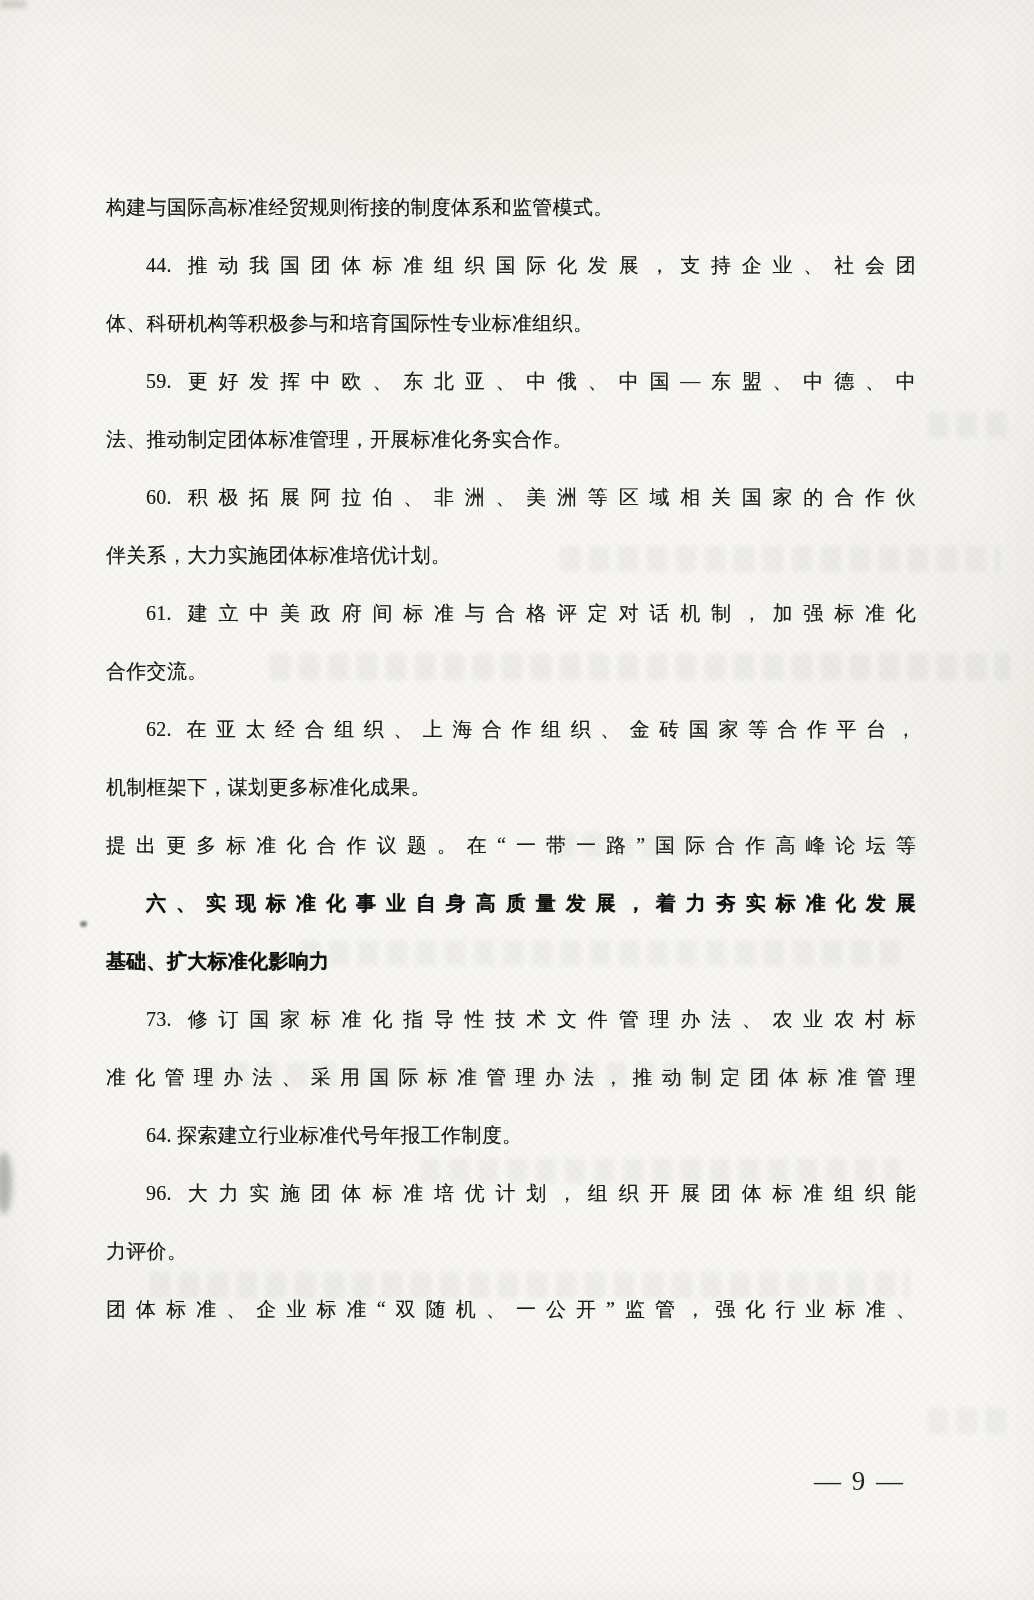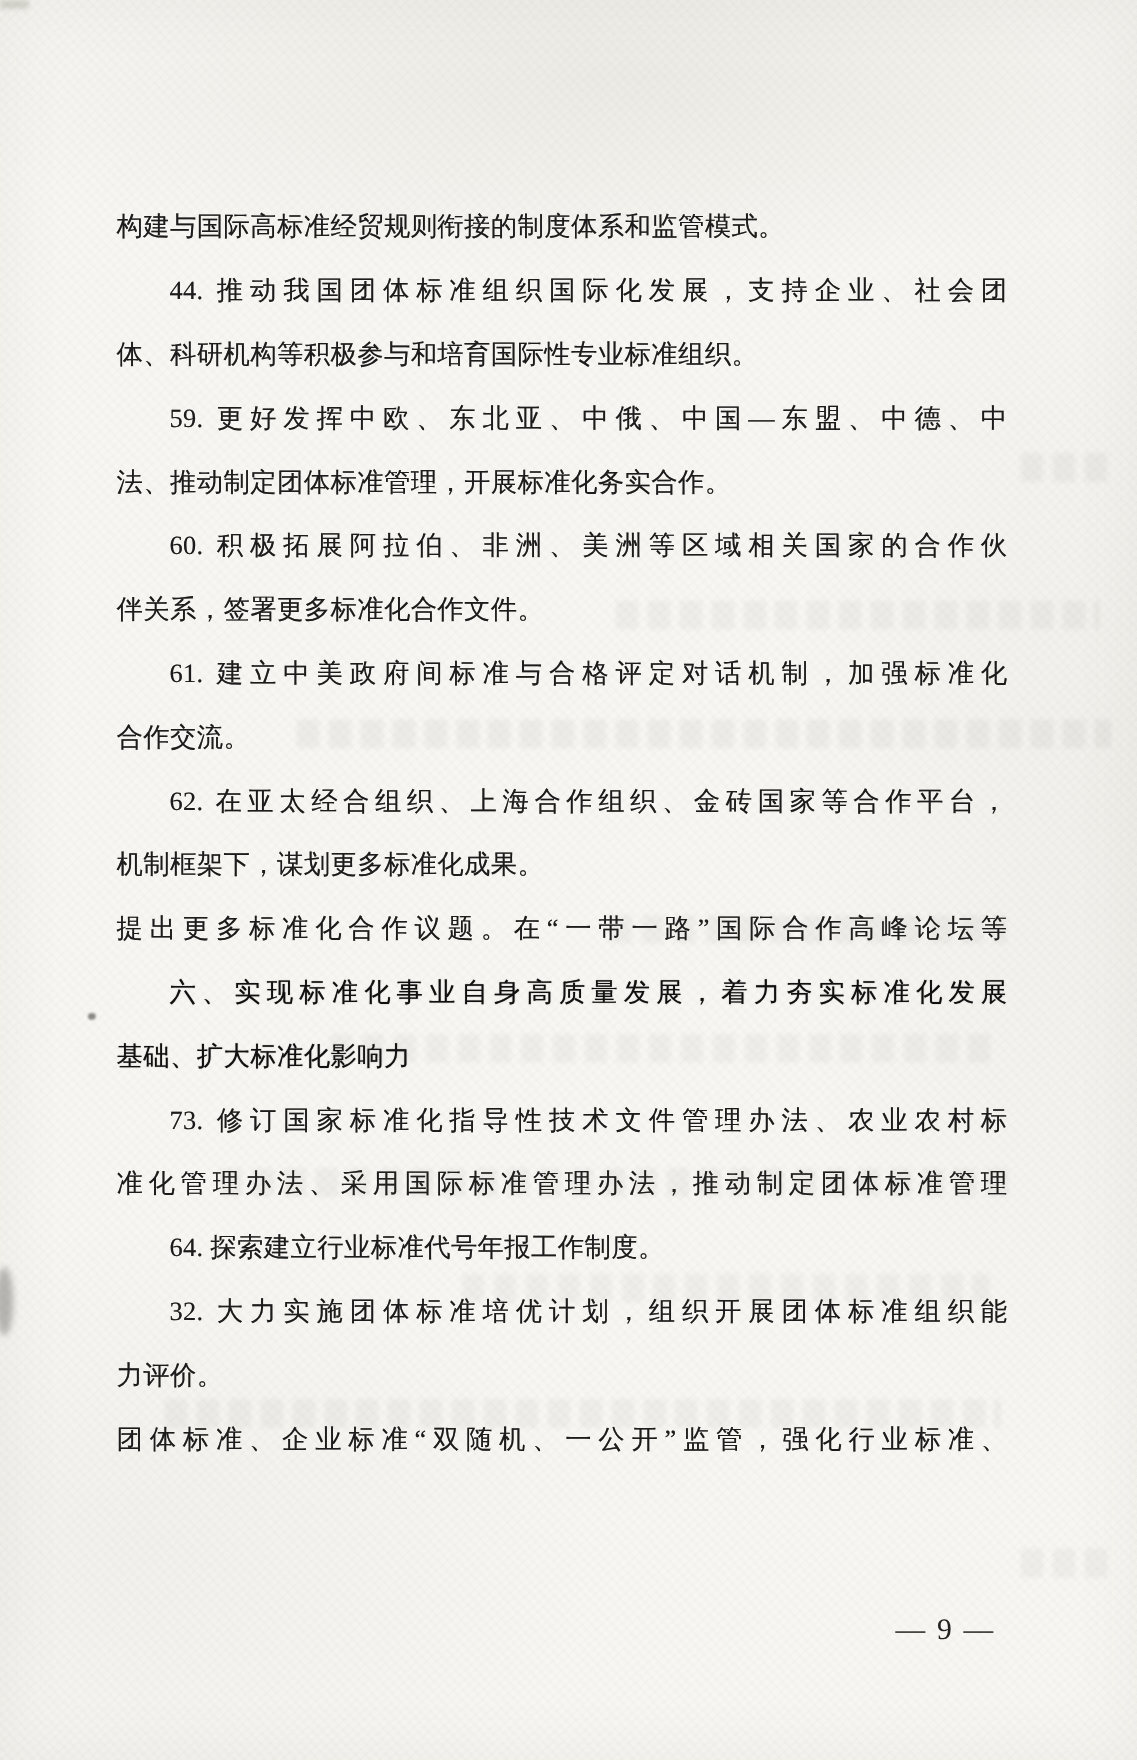--- a/index.html
+++ b/index.html
@@ -30,37 +30,37 @@
   }
   .textblock {
     position: absolute;
     left: 106px;
     top: 178px;
     width: 810px;
   }
   .line {
     height: 58px;
     line-height: 58px;
-    font-size: 24px;
+    font-size: 20px;
     letter-spacing: 0.3px;
     white-space: normal;
     text-align: left;
     color: #1c1c1c;
     text-shadow: 0 0 0.6px rgba(20,20,20,0.55);
   }
   .line.j {
     text-align: justify;
     text-align-last: justify;
   }
   .line.indent {
     text-indent: 2em;
   }
   .line.head {
     font-family: "Liberation Sans", "DejaVu Sans", sans-serif;
-    font-weight: 400;
+    font-weight: 700;
     color: #101010;
     text-shadow: 0 0 0.8px rgba(10,10,10,0.7);
   }
   .page-number {
     position: absolute;
     top: 1466px;
     right: 129px;
     width: 300px;
     text-align: right;
     font-size: 27px;
@@ -119,32 +119,32 @@
 
   <div class="corner-mark"></div>
 
   <div class="textblock">
     <div class="line">构建与国际高标准经贸规则衔接的制度体系和监管模式。</div>
     <div class="line indent j">44. 推动我国团体标准组织国际化发展，支持企业、社会团</div>
     <div class="line">体、科研机构等积极参与和培育国际性专业标准组织。</div>
     <div class="line indent j">59. 更好发挥中欧、东北亚、中俄、中国—东盟、中德、中</div>
     <div class="line">法、推动制定团体标准管理，开展标准化务实合作。</div>
     <div class="line indent j">60. 积极拓展阿拉伯、非洲、美洲等区域相关国家的合作伙</div>
-    <div class="line">伴关系，签署更多标准化合作文件。</div>
+    <div class="line">伴关系，大力实施团体标准培优计划。</div>
     <div class="line indent j">61. 建立中美政府间标准与合格评定对话机制，加强标准化</div>
     <div class="line">合作交流。</div>
     <div class="line indent j">62. 在亚太经合组织、上海合作组织、金砖国家等合作平台，</div>
     <div class="line">机制框架下，谋划更多标准化成果。</div>
     <div class="line j">提出更多标准化合作议题。在“一带一路”国际合作高峰论坛等</div>
     <div class="line head indent j">六、实现标准化事业自身高质量发展，着力夯实标准化发展</div>
     <div class="line head">基础、扩大标准化影响力</div>
     <div class="line indent j">73. 修订国家标准化指导性技术文件管理办法、农业农村标</div>
     <div class="line j">准化管理办法、采用国际标准管理办法，推动制定团体标准管理</div>
     <div class="line indent">64. 探索建立行业标准代号年报工作制度。</div>
-    <div class="line indent j">32. 大力实施团体标准培优计划，组织开展团体标准组织能</div>
+    <div class="line indent j">96. 大力实施团体标准培优计划，组织开展团体标准组织能</div>
     <div class="line">力评价。</div>
     <div class="line j">团体标准、企业标准“双随机、一公开”监管，强化行业标准、</div>
   </div>
 
   <div class="page-number">— 9 —</div>
 
   <div class="bleed" style="left:928px; top:412px; width:86px;  opacity:0.40;"></div>
   <div class="bleed" style="left:560px; top:546px; width:440px; opacity:0.38;"></div>
   <div class="bleed" style="left:270px; top:654px; width:740px; opacity:0.42;"></div>
   <div class="bleed" style="left:555px; top:832px; width:360px; opacity:0.35;"></div>

